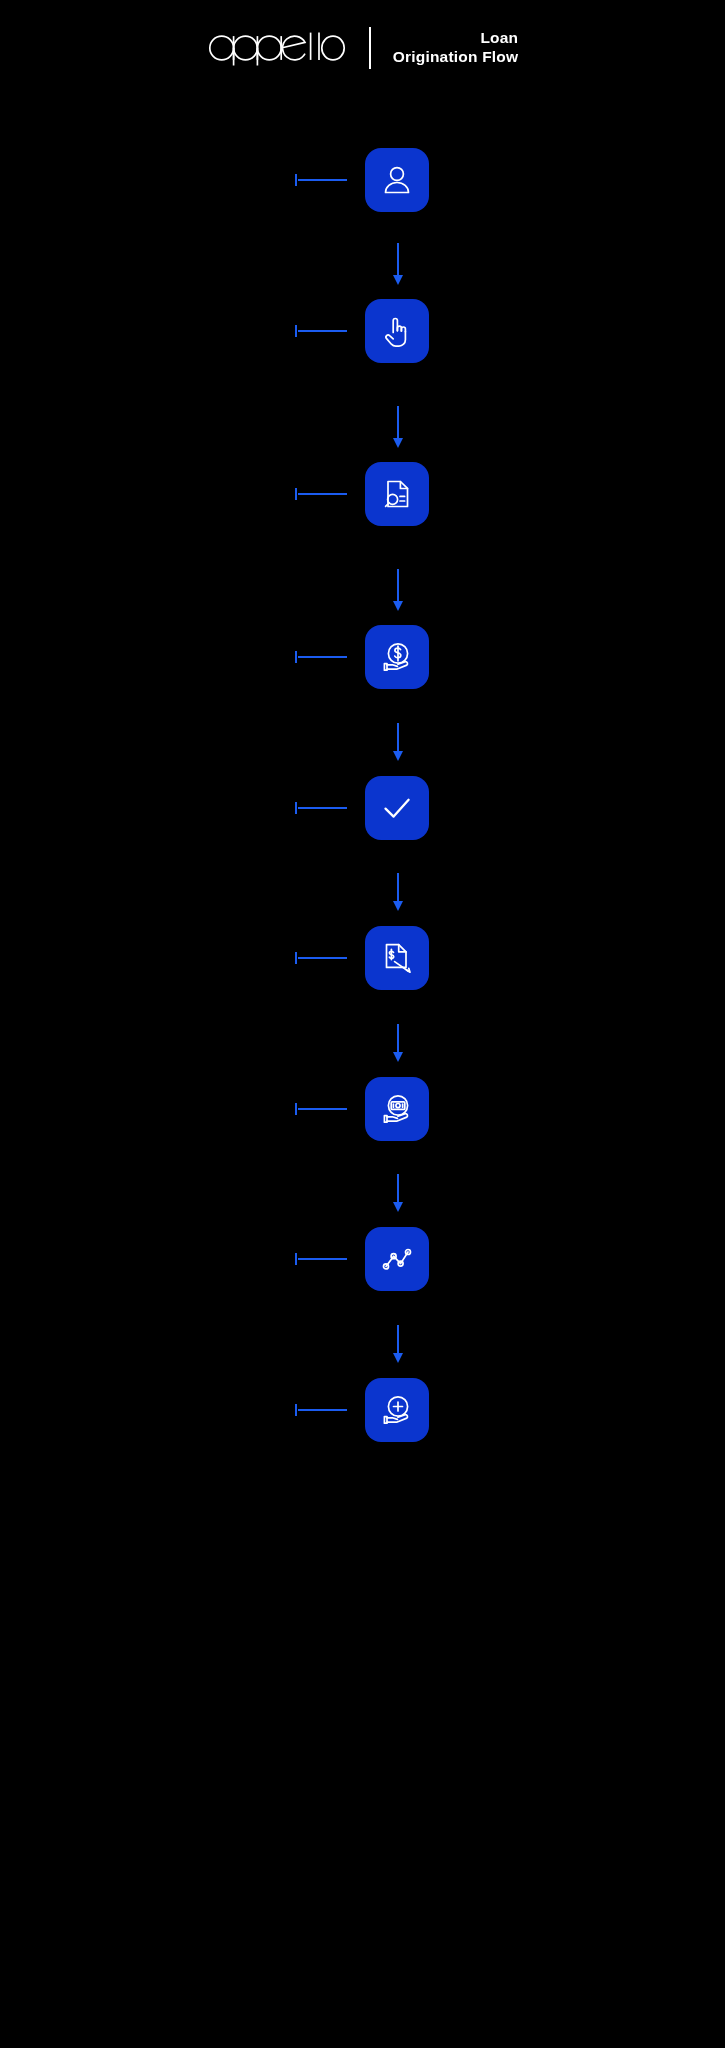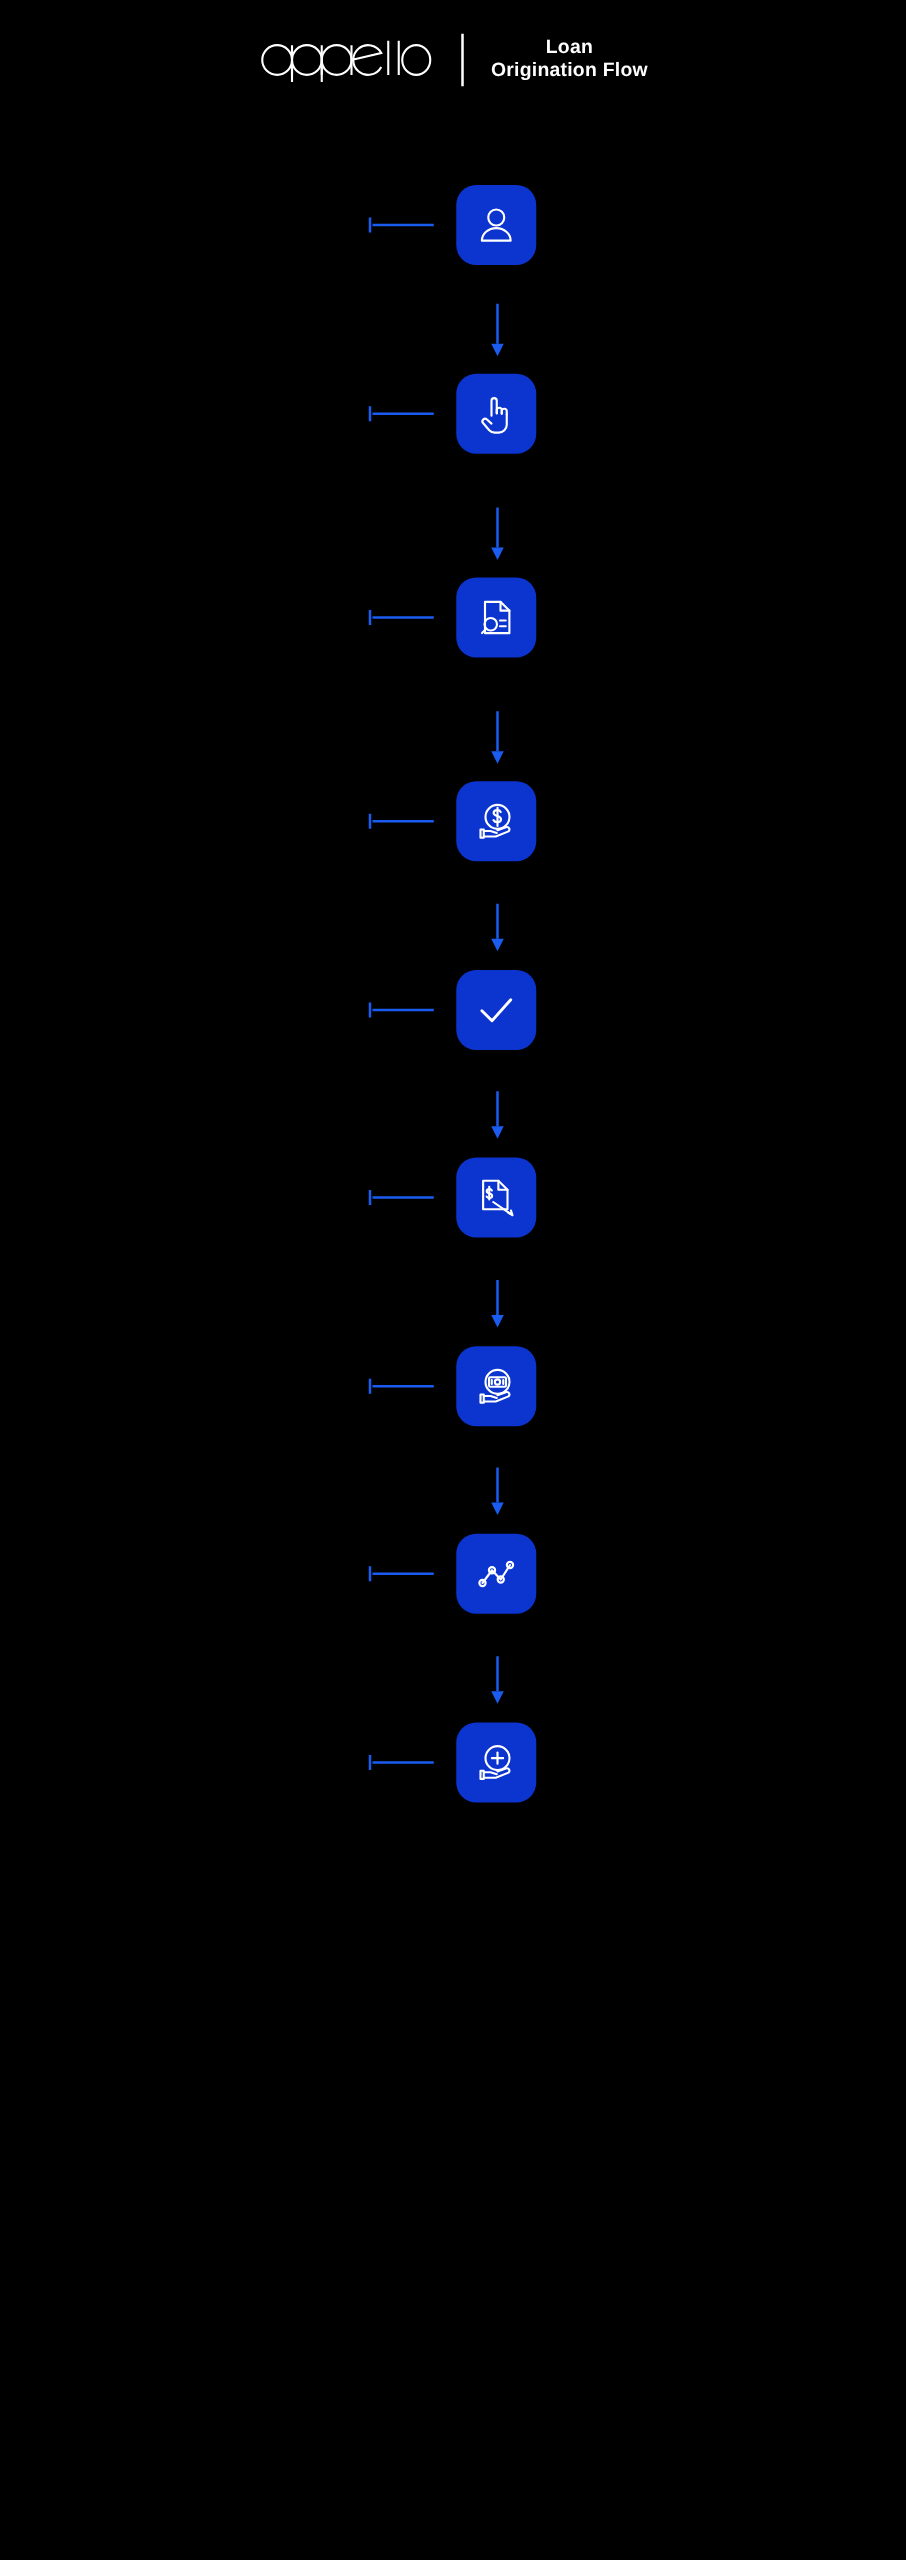--- a/index.html
+++ b/index.html
@@ -38,21 +38,21 @@
     height: 42px;
     background: #ffffff;
   }
   .header-title {
     font-size: 15.5px;
     font-weight: bold;
     line-height: 1.18;
     letter-spacing: 0.2px;
     color: #ffffff;
     white-space: pre-line;
-    text-align: center;
+    text-align: right;
   }
 
   
   .flow {
     position: absolute;
     left: 0;
     top: 0;
     width: 725px;
     height: 2048px;
   }

